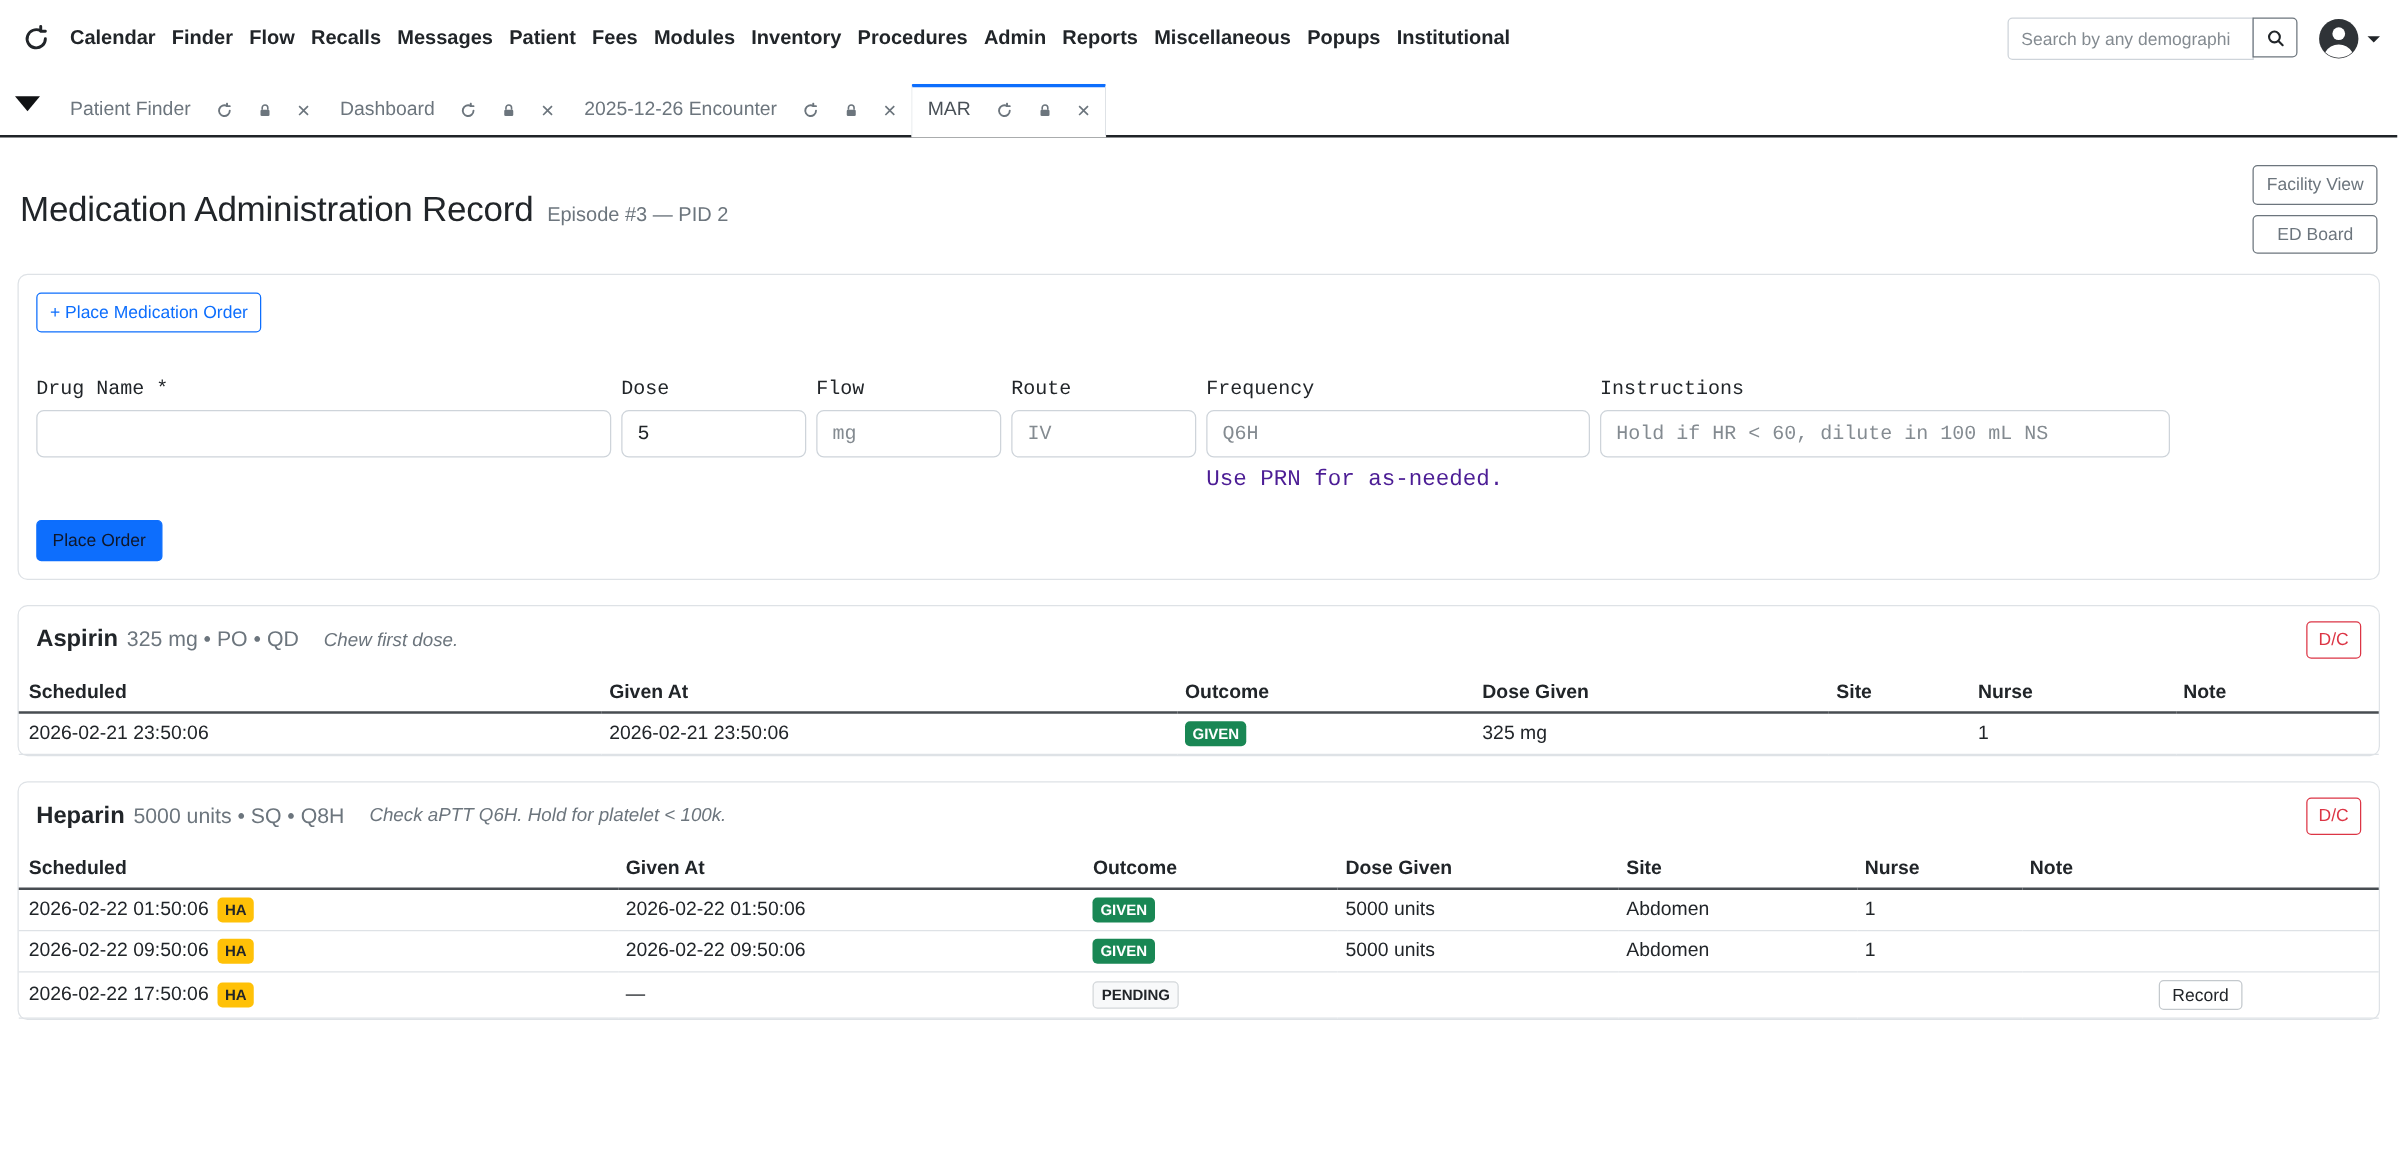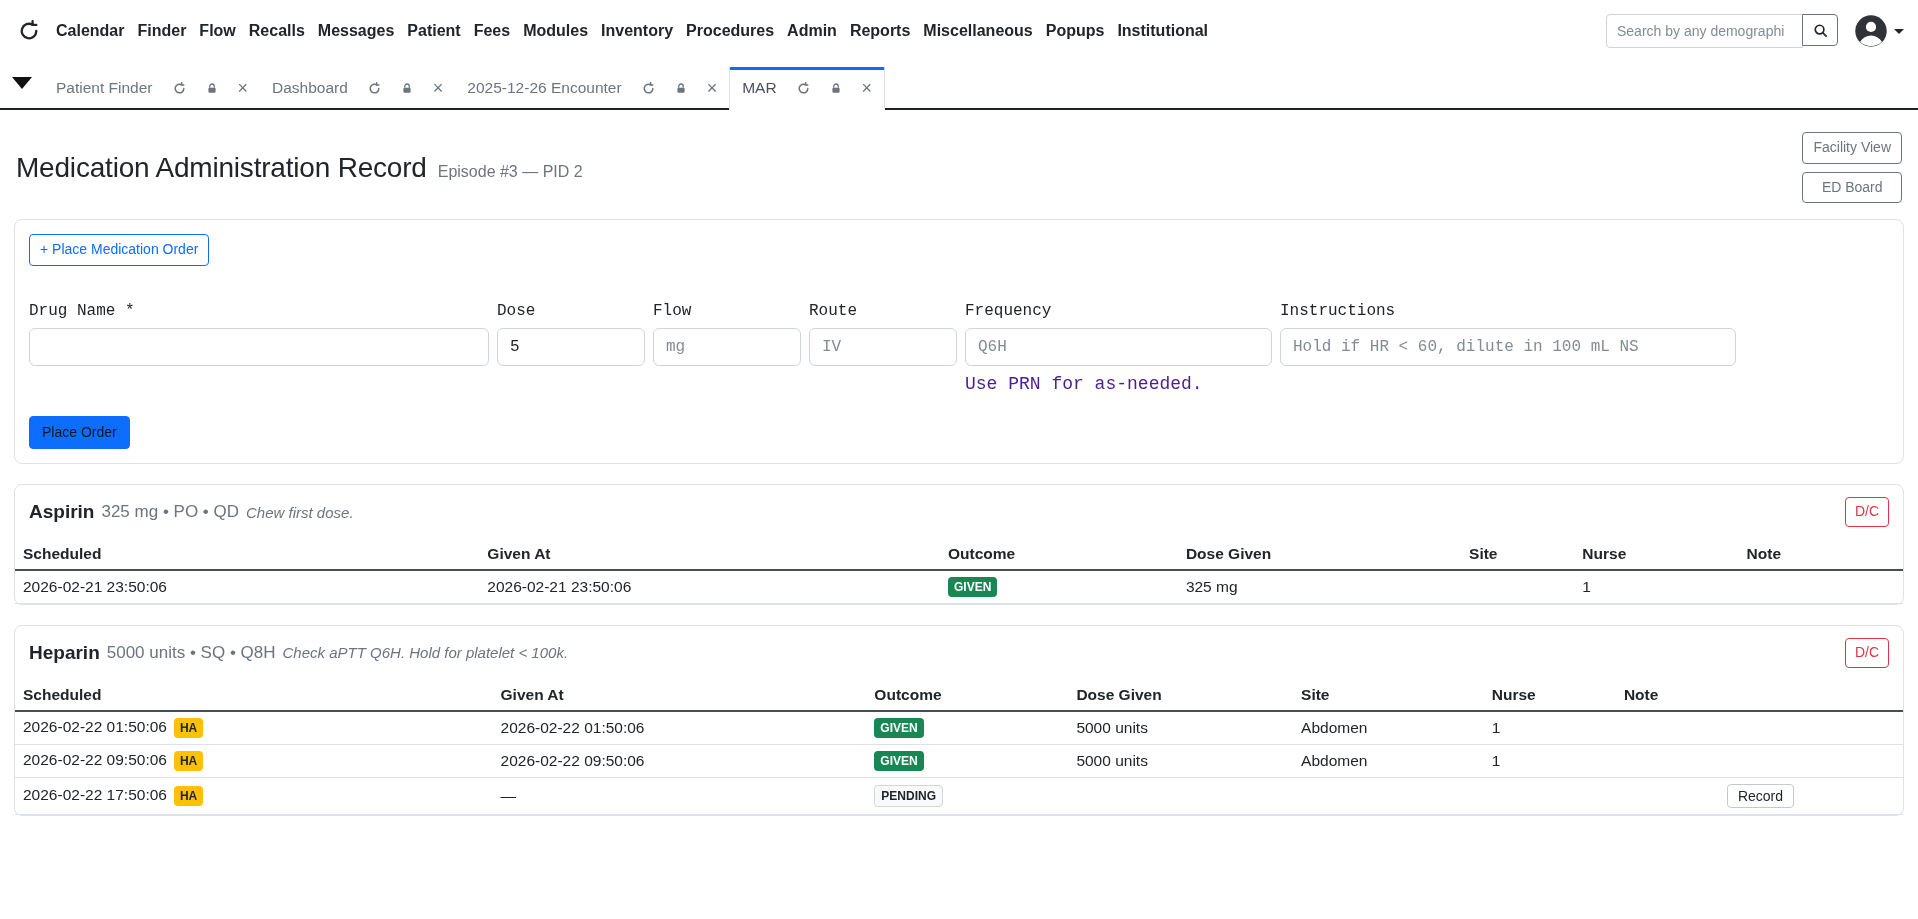--- a/index.html
+++ b/index.html
@@ -49,21 +49,21 @@
   .field input { display: block; width: 100%; height: 38px; border: 1px solid #ced4da; border-radius: 6px; padding: 6px 12px; font-size: 16px; font-family: inherit; color: #212529; outline: none; }
   input::placeholder { color: #848b91; }
   .f-drug { width: 460px; } .f-dose { width: 148px; } .f-unit { width: 148px; }
   .f-route { width: 148px; } .f-freq { width: 307px; } .f-instr { width: 456px; }
   .form-help { font-size: 18px; color: #4c1d95; margin-top: 8px; }
   .submit-row { margin-top: 22px; }
   
   .med-head { display: flex; align-items: center; gap: 7px; padding: 12px 14px; }
   .med-name { font-size: 19px; font-weight: 700; }
   .med-summary { font-size: 17px; color: #6c757d; }
-  .med-note { font-size: 15px; font-style: italic; color: #6c757d; }
+  .med-note { font-size: 15px; font-style: italic; color: #6c757d; margin-left: 13px; }
   .dc-btn { margin-left: auto; }
   table { width: 100%; border-collapse: collapse; font-size: 15.5px; }
   th { text-align: left; font-weight: 700; padding: 6px 6px; border-bottom: 2px solid #484d52; }
   td { padding: 6px 6px; border-bottom: 1px solid #dee2e6; height: 30px; }
   th:first-child, td:first-child { padding-left: 8px; }
   .note-center { text-align: center; }
   
   .badge { display: inline-block; font-size: 12px; font-weight: 700; line-height: 1; padding: 4px 6px; border-radius: 4px; vertical-align: middle; }
   .badge-given { background: #198754; color: #fff; }
   .badge-pending { background: #f8f9fa; color: #212529; border: 1px solid #d3d7da; }

